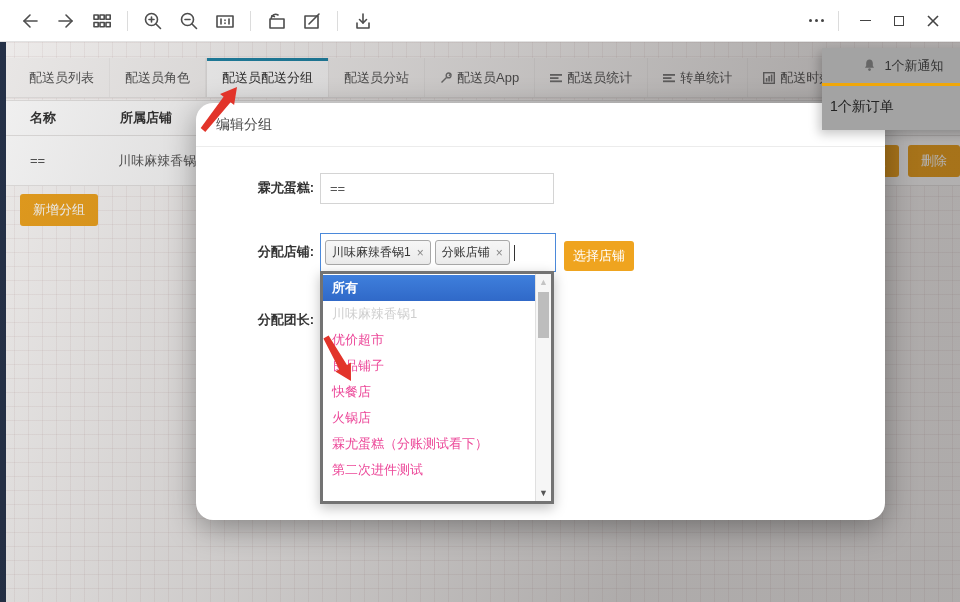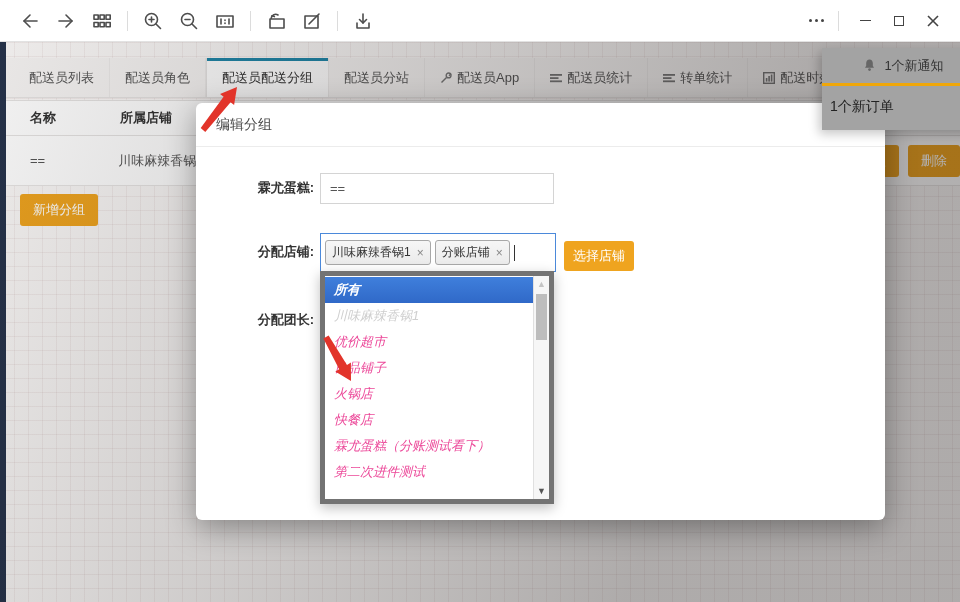--- a/index.html
+++ b/index.html
@@ -51,42 +51,42 @@
   .btn-orange { background:#efa41f; color:#fff; font-size:13px; border:none; border-radius:3px;
                 padding:7px 13px; white-space:nowrap; }
   #addgroup { position:absolute; left:20px; top:152px; }
 
   
   #dim { position:absolute; inset:0; z-index:20;
          background:linear-gradient(112deg, rgba(20,15,15,0.05) 0%, rgba(20,15,15,0.18) 35%, rgba(20,15,15,0.33) 72%); }
 
   
   #modal { position:absolute; left:196px; top:103px; width:689px; height:417px; background:#fff;
-           border-radius:6px; box-shadow:0 8px 30px rgba(0,0,0,0.35); z-index:30; }
+           border-radius:17px; box-shadow:0 8px 30px rgba(0,0,0,0.35); z-index:30; }
   #modal-header { height:44px; border-bottom:1px solid #ececec; display:flex; align-items:center;
                   padding:0 20px; font-size:14px; color:#4a4a4a; }
   #modal-close { position:absolute; right:14px; top:12px; width:20px; height:20px; font-size:20px;
                  line-height:20px; text-align:center; color:#8a8a8a; }
   .frm-label { position:absolute; left:0; width:118px; text-align:right; font-size:13px;
                font-weight:bold; color:#333; line-height:30px; }
   #gname-input { position:absolute; left:124px; top:70px; width:234px; height:31px;
                  border:1px solid #d4d4d4; padding:0 9px; font-size:13px; color:#555;
                  font-family:inherit; background:#fff; }
   #msel { position:absolute; left:124px; top:130px; width:236px; height:39px;
           border:1px solid #4b89da; background:#fff; display:flex; align-items:center;
           padding:0 4px; gap:4px; }
   .tag { display:flex; align-items:center; gap:6px; background:linear-gradient(#f6f6f6,#ebebeb);
          border:1px solid #a8a8a8; border-radius:3px; padding:3px 6px; font-size:12px;
          color:#333; white-space:nowrap; }
   .tag .x { color:#888; font-size:12px; line-height:1; }
   #caret { width:1px; height:16px; background:#333; }
   #selstore { position:absolute; left:368px; top:138px; width:70px; height:30px; padding:6px; }
 
   #dropdown { position:absolute; left:124px; top:168px; width:234px; height:233px; background:#fff;
-              border:5px solid #737373; box-shadow:0 4px 12px rgba(0,0,0,0.25); overflow:hidden;font-style:italic; }
+              border:3px solid #737373; box-shadow:0 4px 12px rgba(0,0,0,0.25); overflow:hidden; }
   #ddlist { position:absolute; left:0; top:1px; right:16px; }
   .dditem { height:26px; line-height:26px; padding-left:9px; font-size:13px; color:#ec4899;
             white-space:nowrap; overflow:hidden; }
   .dditem.sel { background:linear-gradient(#3f7fdc,#3069c8); color:#fff; font-weight:bold; }
   .dditem.dis { color:#cfcfcf; }
   #ddscroll { position:absolute; right:0; top:0; bottom:0; width:16px; background:#f6f6f6;
               border-left:1px solid #e0e0e0; }
   #dd-up { position:absolute; top:3px; left:0; width:15px; text-align:center; font-size:9px; color:#c4c4c4; }
   #dd-thumb { position:absolute; top:18px; left:2px; width:11px; height:46px; background:#bdbdbd; }
   #dd-down { position:absolute; bottom:3px; left:0; width:15px; text-align:center; font-size:9px; color:#555; }
@@ -318,22 +318,22 @@
     <button class="btn-orange" id="selstore">选择店铺</button>
 
     <div class="frm-label" style="top:202px;">分配团长:</div>
 
     <div id="dropdown">
       <div id="ddlist">
         <div class="dditem sel">所有</div>
         <div class="dditem dis">川味麻辣香锅1</div>
         <div class="dditem">优价超市</div>
         <div class="dditem">良品铺子</div>
+        <div class="dditem">快餐店</div>
         <div class="dditem">火锅店</div>
-        <div class="dditem">快餐店</div>
         <div class="dditem">霖尤蛋糕（分账测试看下）</div>
         <div class="dditem">第二次进件测试</div>
 
       </div>
       <div id="ddscroll">
         <div id="dd-up">▲</div>
         <div id="dd-thumb"></div>
         <div id="dd-down">▼</div>
       </div>
     </div>

